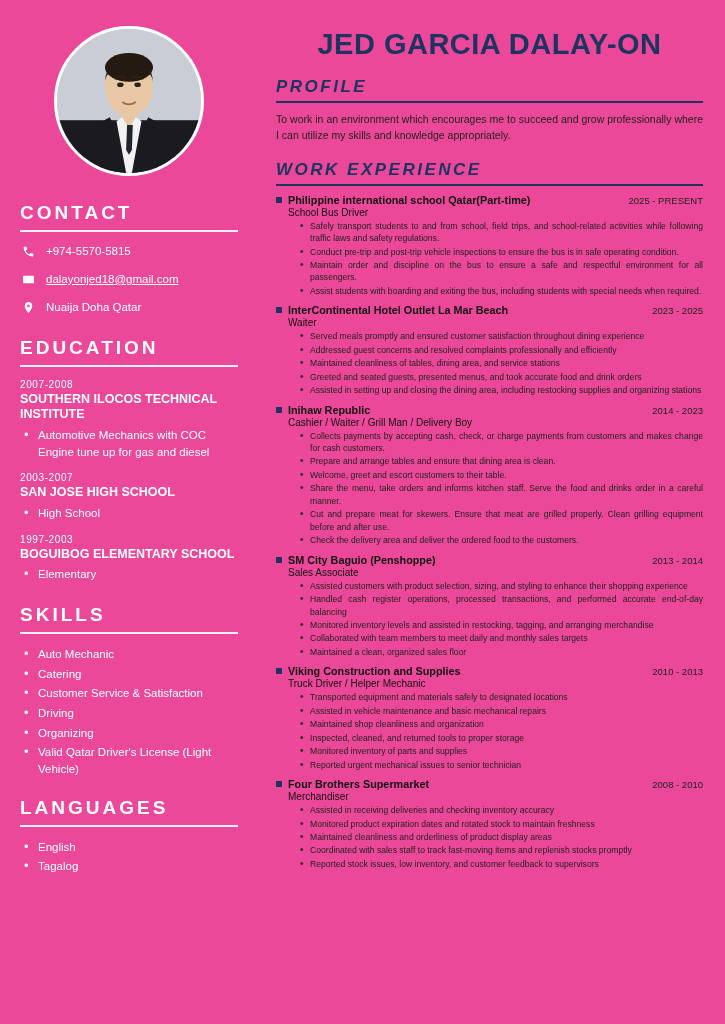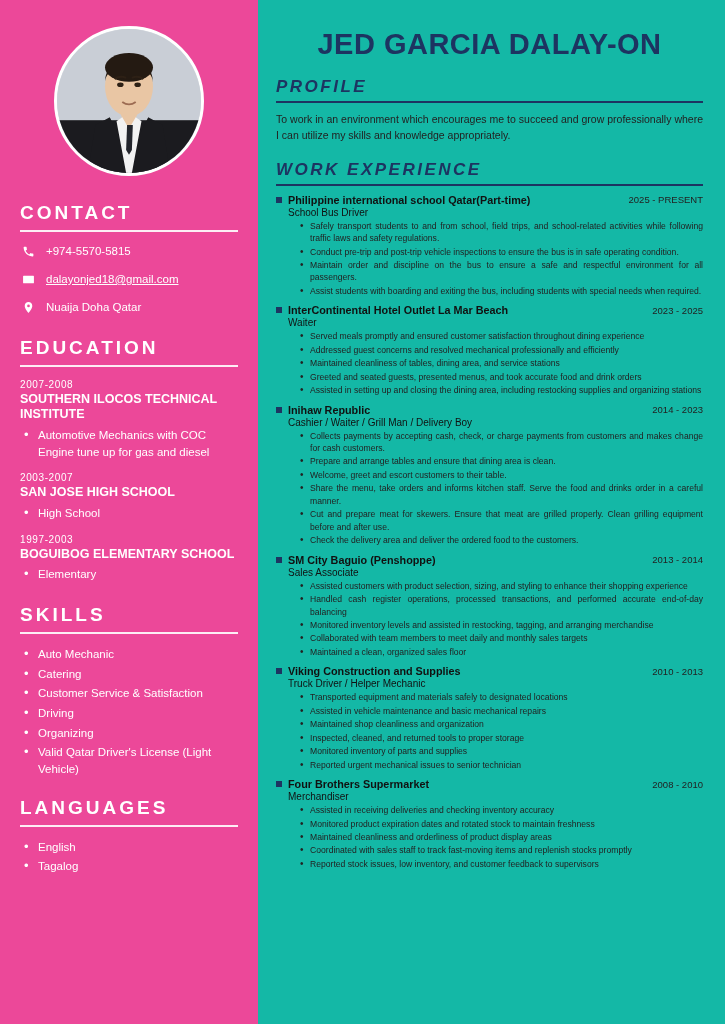--- a/index.html
+++ b/index.html
@@ -78,21 +78,21 @@
   ul.side-list li:before {
     content: "•"; position: absolute; left: 0; top: -1px; font-size: 13px;
   }
   .gap-lg { height: 16px; }
   .gap-sm { height: 9px; }
 
   
   .main {
     flex: 1 1 auto;
     padding: 28px 22px 10px 18px;
-    background: #14b8a6;
+    background: #ec4899;
     color: #333;
   }
   .name {
     font-size: 29px;
     font-weight: bold;
     color: #1d3461;
     letter-spacing: .5px;
     text-align: center;
     margin-bottom: 16px;
   }
@@ -102,21 +102,21 @@
     margin-bottom: 4px;
     font-style: italic;
   }
   .main-rule { height: 1.5px; background: #1d3461; margin-bottom: 8px; }
   .profile-text {
     font-size: 10.5px; line-height: 1.6; color: #222;
     text-align: justify; margin-bottom: 16px;
   }
   .job { margin-bottom: 7px; }
   .job-head {
-    display: flex; justify-content: space-between; align-items: center;
+    display: flex; justify-content: space-between; align-items: flex-end;
     gap: 8px;
   }
   .job-title-wrap { display: flex; align-items: baseline; gap: 6px; }
   .bullet-sq {
     width: 6px; height: 6px; background: #1d3461; flex: 0 0 6px;
     display: inline-block; transform: translateY(-1px);
   }
   .job-title {
     font-size: 10.8px; font-weight: bold; color: #111;
   }
@@ -273,21 +273,21 @@
       <div class="job-head">
         <span class="job-title-wrap">
           <span class="bullet-sq"></span>
           <span class="job-title">InterContinental Hotel Outlet La Mar Beach</span>
         </span>
         <span class="job-date">2023 - 2025</span>
       </div>
       <div class="job-role">Waiter</div>
       <ul class="job-list">
         <li>Served meals promptly and ensured customer satisfaction throughout dining experience</li>
-        <li>Addressed guest concerns and resolved mechanical professionally and efficiently</li>
+        <li>Addressed guest concerns and resolved complaints professionally and efficiently</li>
         <li>Maintained cleanliness of tables, dining area, and service stations</li>
         <li>Greeted and seated guests, presented menus, and took accurate food and drink orders</li>
         <li>Assisted in setting up and closing the dining area, including restocking supplies and organizing stations</li>
       </ul>
     </div>
 
     <div class="job">
       <div class="job-head">
         <span class="job-title-wrap">
           <span class="bullet-sq"></span>

